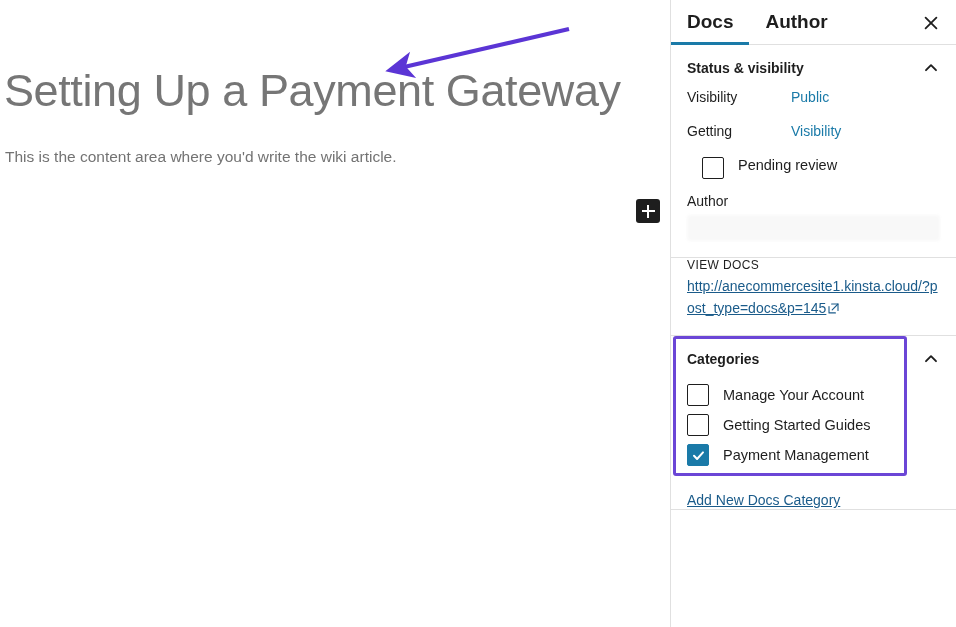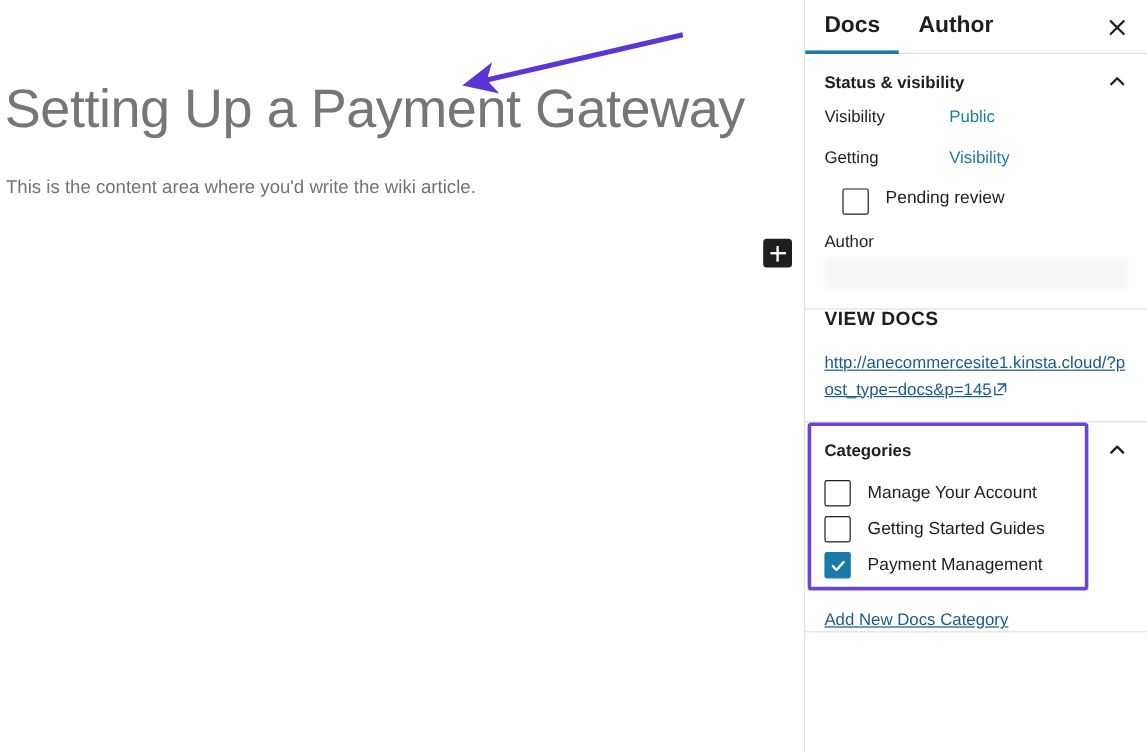--- a/index.html
+++ b/index.html
@@ -252,26 +252,26 @@
     height: 26px;
     background: #f4f4f4;
     border: none;
     border-radius: 2px;
     opacity: 0.55;
     filter: blur(1.2px);
   }
 
   
   .view-docs-label {
-    font-size: 16px;
-    font-weight: 700;
+    font-size: 12px;
+    font-weight: 400;
     letter-spacing: 0.4px;
     color: #1e1e1e;
     text-transform: uppercase;
-    margin-bottom: 16px;
+    margin-bottom: 4px;
   }
   .permalink-link {
     font-size: 14px;
     line-height: 1.55;
     color: #1a5b8a;
     text-decoration: underline;
     word-break: break-all;
     display: inline;
     cursor: pointer;
   }

